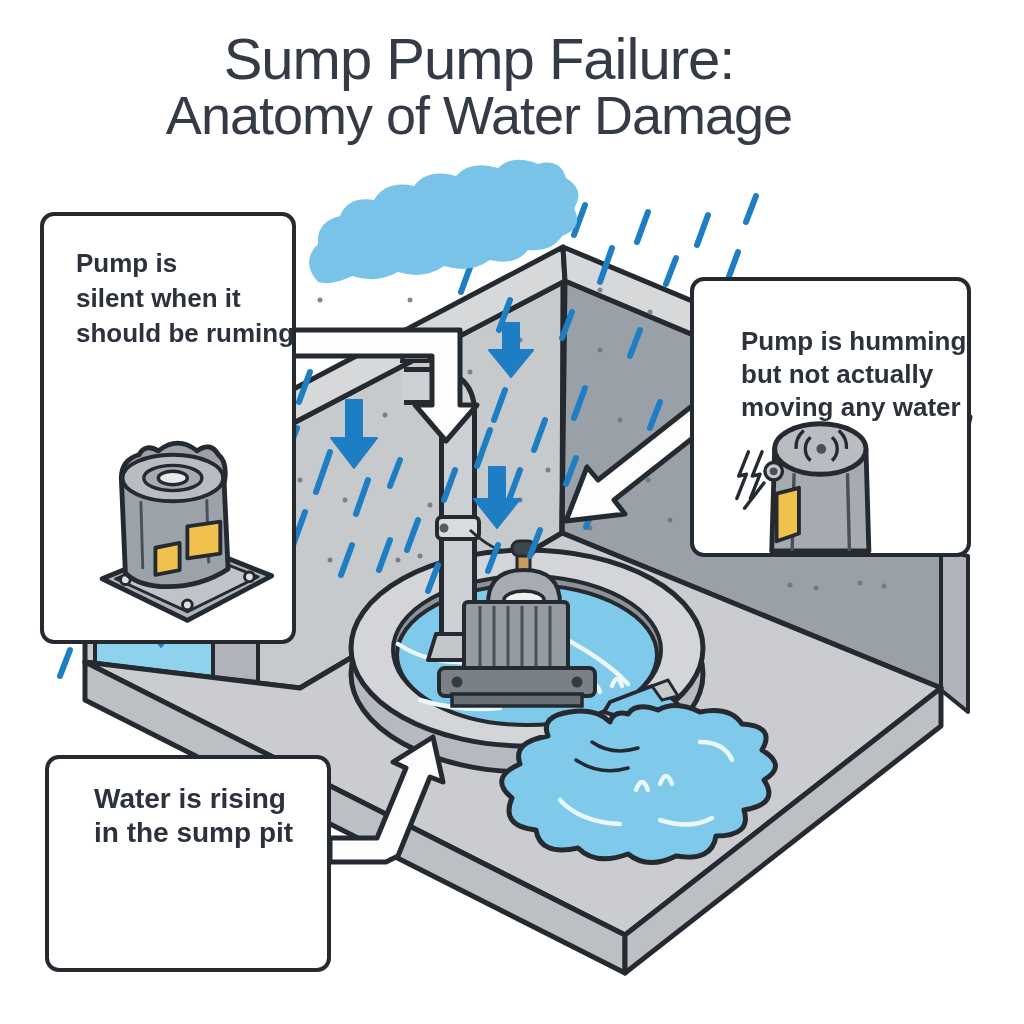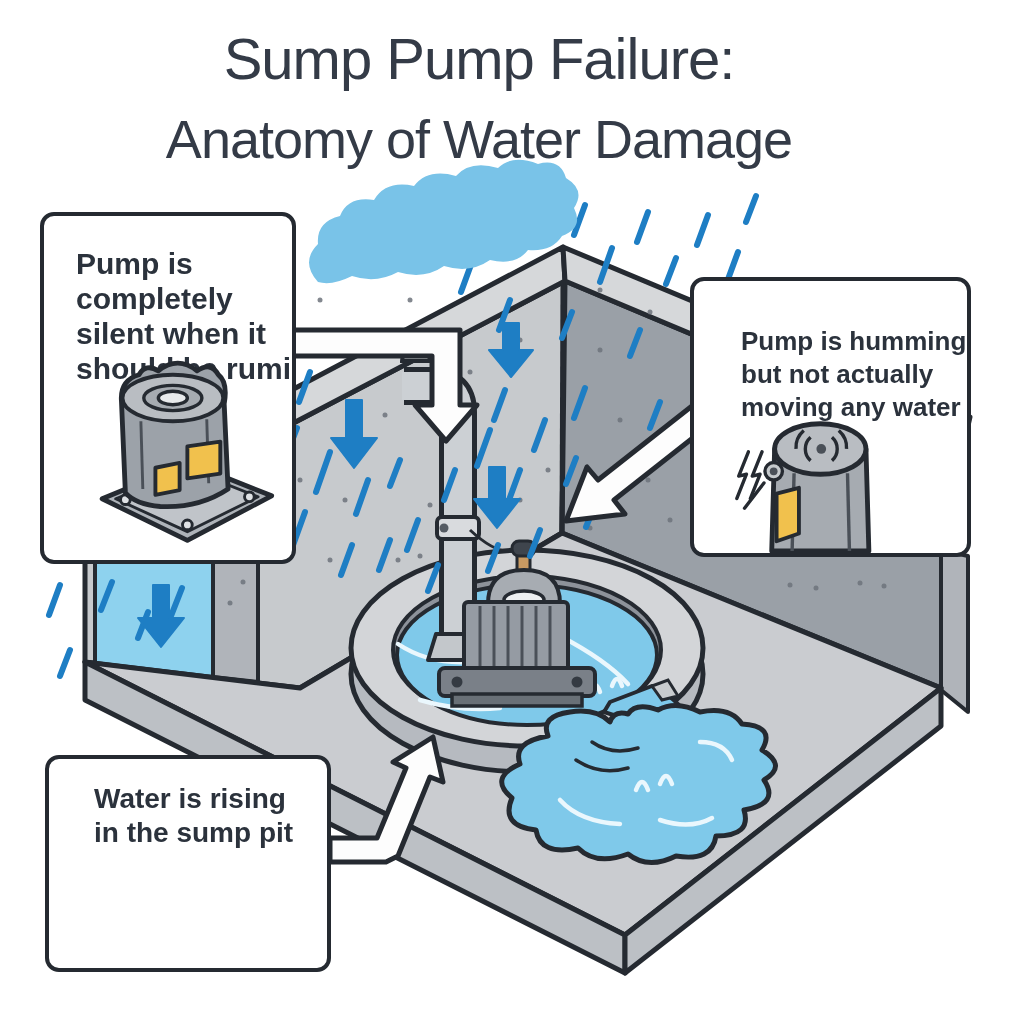--- a/index.html
+++ b/index.html
@@ -28,28 +28,28 @@
   .strip{fill:var(--strip-gray);}
   .rimtop{fill:var(--rim-top);}
   .rimface{fill:var(--rim-face);}
   .speck{fill:#6d737b;opacity:.85;}
   .whitearrow{fill:#fdfdfd;stroke:var(--outline);stroke-width:5;stroke-linejoin:round;}
   .ripple{stroke:#eaf7fd;stroke-width:4.5;fill:none;stroke-linecap:round;}
 
   .title{position:absolute;left:0;top:30px;width:958px;text-align:center;
          color:var(--title-text);font-weight:normal;line-height:1.0;letter-spacing:-1px;}
   .title .l1{font-size:58px;}
-  .title .l2{font-size:54px;margin-top:24px;}
+  .title .l2{font-size:54px;margin-top:0;}
 
   .callout{position:absolute;background:var(--box-bg);
            border:4px solid var(--outline);border-radius:14px;
            color:var(--body-text);font-weight:bold;box-sizing:border-box;overflow:hidden;}
   .callout .line{white-space:nowrap;}
-  #box-silent{left:40px;top:212px;width:256px;height:352px;padding:30px 10px 0 32px;
-              font-size:30px;line-height:35px;}
+  #box-silent{left:40px;top:212px;width:256px;height:432px;padding:30px 10px 0 32px;
+              font-size:26px;line-height:35px;}
   #box-humming{left:690px;top:277px;width:281px;height:280px;padding:44px 10px 0 47px;
                font-size:26px;line-height:33px;}
   #box-rising{left:45px;top:755px;width:286px;height:217px;padding:23px 10px 0 45px;
               font-size:28px;line-height:33.5px;}
   .mini-art{position:absolute;left:0;bottom:0;width:100%;}
   #box-silent .mini-art{height:200px;}
   #box-humming .mini-art{height:142px;}
 </style>
 </head>
 <body>
@@ -236,21 +236,20 @@
   </g>
 </svg>
 
 <div class="title">
   <div class="l1">Sump Pump Failure:</div>
   <div class="l2">Anatomy of Water Damage</div>
 </div>
 
 <div class="callout" id="box-silent">
   <div class="line">Pump is</div>
-  <div class="line">completely</div>
   <div class="line">silent when it</div>
   <div class="line">should be ruming</div>
   <svg class="mini-art" viewBox="0 0 256 200">
     <g stroke="#252a31" stroke-linejoin="round">
       <path d="M60,140 L150,103 L235,137 L148,183 Z" fill="#aeb3b9" stroke-width="5"></path>
       <path d="M74,140 L150,110 L221,138 L148,174 Z" fill="#c0c4c9" stroke-width="3"></path>
       <circle cx="84" cy="141" r="5" fill="#dfe2e5" stroke-width="3"></circle>
       <circle cx="150" cy="116" r="5" fill="#dfe2e5" stroke-width="3"></circle>
       <circle cx="212" cy="138" r="5" fill="#dfe2e5" stroke-width="3"></circle>
       <circle cx="148" cy="167" r="5" fill="#dfe2e5" stroke-width="3"></circle>

